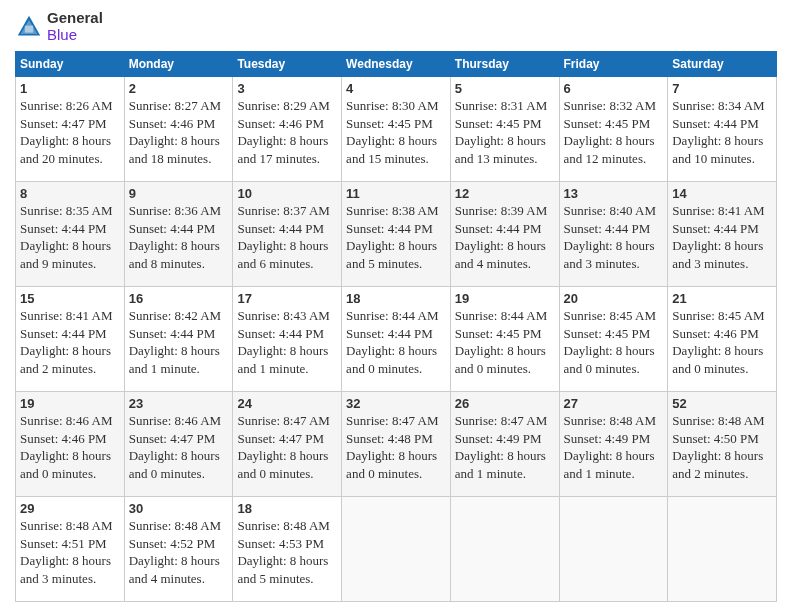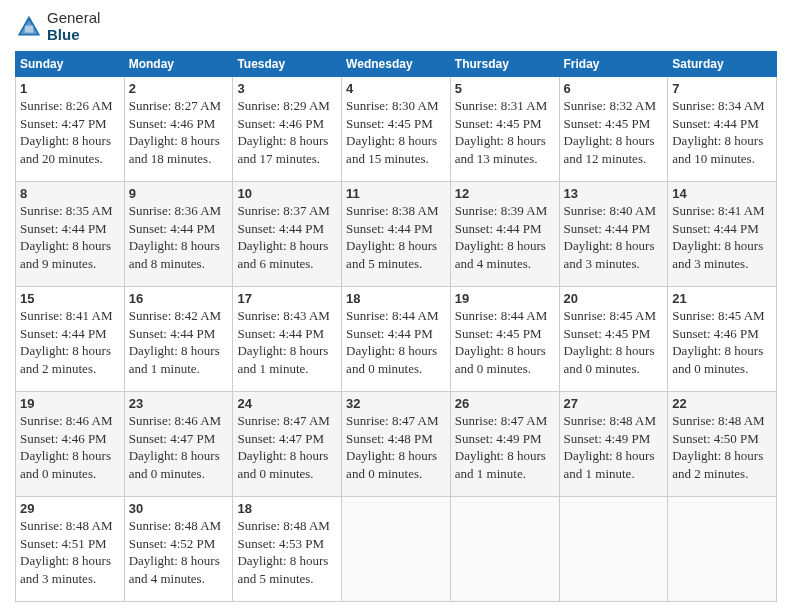--- a/index.html
+++ b/index.html
@@ -28,27 +28,27 @@
       align-items: center;
       gap: 4px;
     }
     .logo-text {
       display: flex;
       flex-direction: column;
       line-height: 1.1;
     }
     .logo-general {
       font-size: 15px;
-      font-weight: normal;
+      font-weight: bold;
       color: #333;
     }
     .logo-blue {
       font-size: 15px;
-      font-weight: bold;
-      color: #0c4a6e;
+      font-weight: normal;
+      color: #6d28d9;
     }
     .logo-icon {
       width: 28px;
       height: 28px;
     }
     .title-block {
       text-align: right;
     }
     .month-title {
       font-size: 32px;
@@ -189,21 +189,21 @@
           <td><span class="day-num">23</span>
 <span class="day-info">Sunrise: 8:46 AM<br>Sunset: 4:47 PM<br>Daylight: 8 hours and 0 minutes.</span></td>
           <td><span class="day-num">24</span>
 <span class="day-info">Sunrise: 8:47 AM<br>Sunset: 4:47 PM<br>Daylight: 8 hours and 0 minutes.</span></td>
           <td><span class="day-num">32</span>
 <span class="day-info">Sunrise: 8:47 AM<br>Sunset: 4:48 PM<br>Daylight: 8 hours and 0 minutes.</span></td>
           <td><span class="day-num">26</span>
 <span class="day-info">Sunrise: 8:47 AM<br>Sunset: 4:49 PM<br>Daylight: 8 hours and 1 minute.</span></td>
           <td><span class="day-num">27</span>
 <span class="day-info">Sunrise: 8:48 AM<br>Sunset: 4:49 PM<br>Daylight: 8 hours and 1 minute.</span></td>
-          <td><span class="day-num">22</span>
+          <td><span class="day-num">52</span>
 <span class="day-info">Sunrise: 8:48 AM<br>Sunset: 4:50 PM<br>Daylight: 8 hours and 2 minutes.</span></td>
         </tr>
         <tr>
           <td><span class="day-num">29</span>
 <span class="day-info">Sunrise: 8:48 AM<br>Sunset: 4:51 PM<br>Daylight: 8 hours and 3 minutes.</span></td>
           <td><span class="day-num">30</span>
 <span class="day-info">Sunrise: 8:48 AM<br>Sunset: 4:52 PM<br>Daylight: 8 hours and 4 minutes.</span></td>
           <td><span class="day-num">18</span>
 <span class="day-info">Sunrise: 8:48 AM<br>Sunset: 4:53 PM<br>Daylight: 8 hours and 5 minutes.</span></td>
           <td class="empty-cell"></td>

